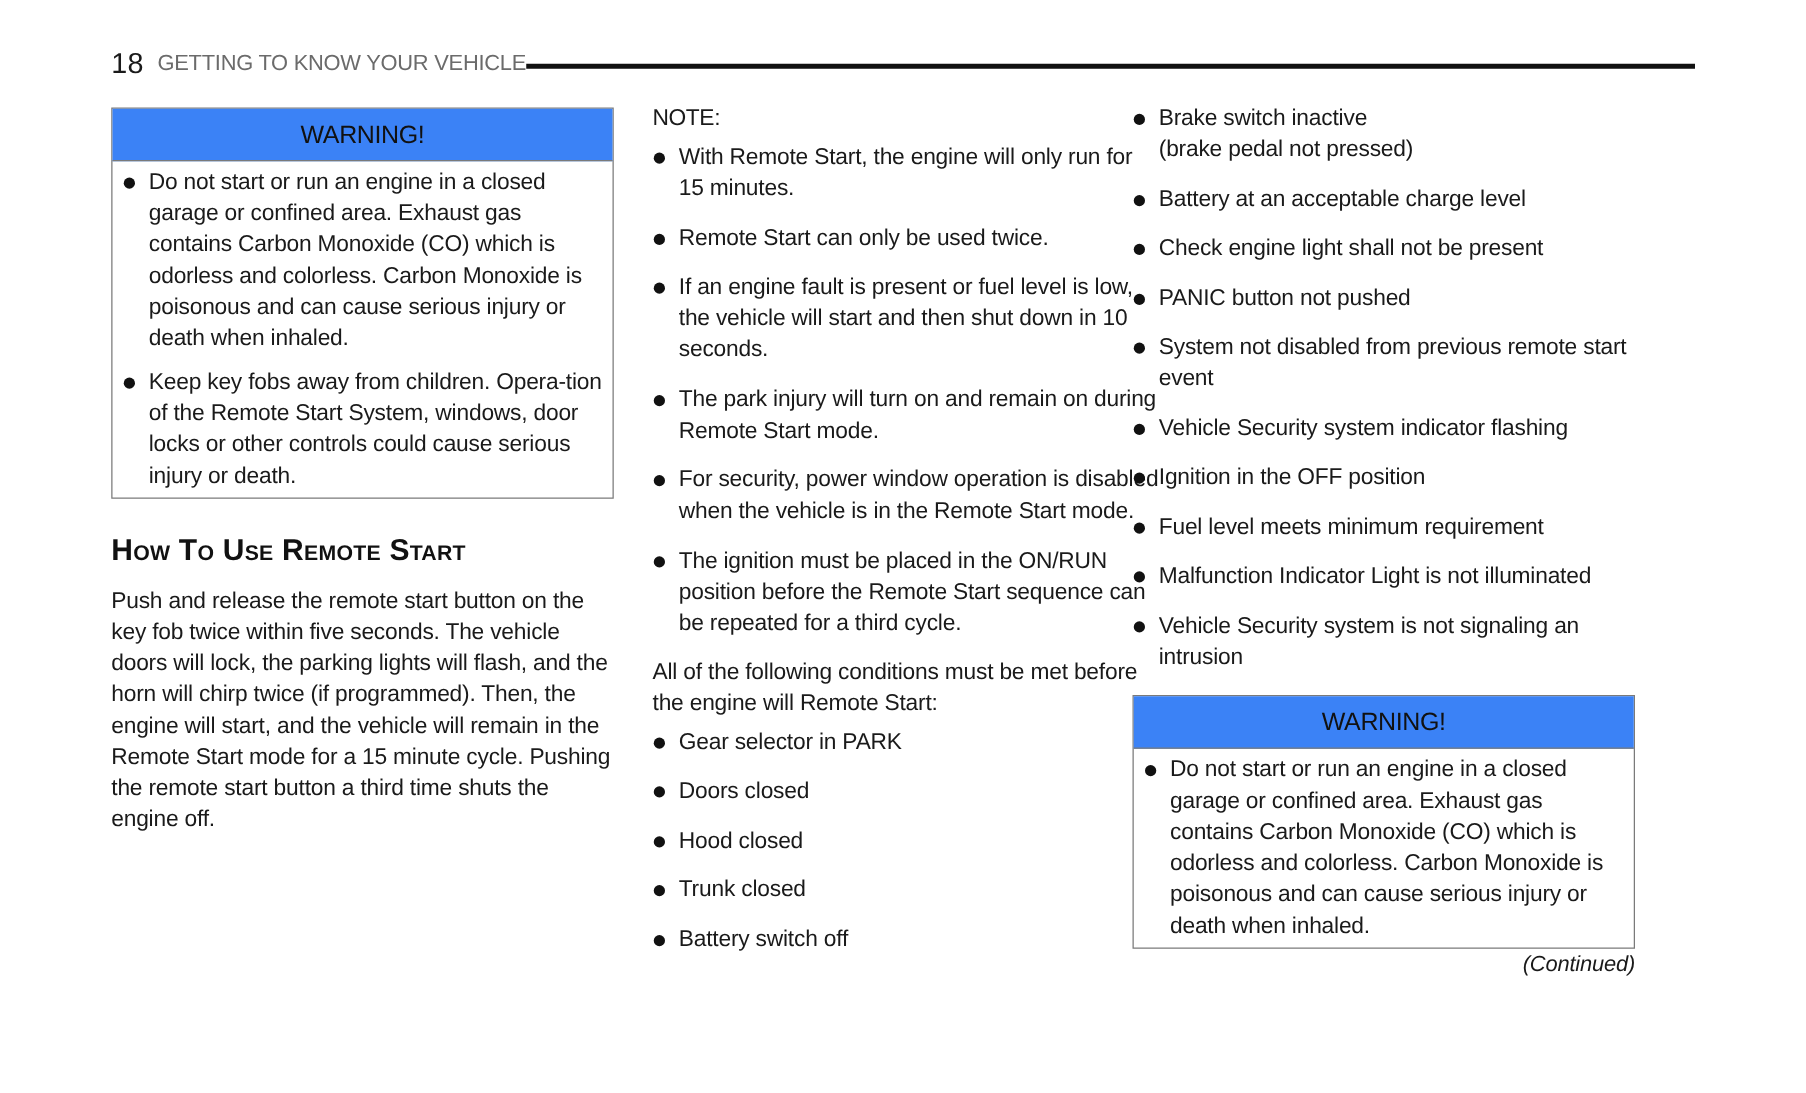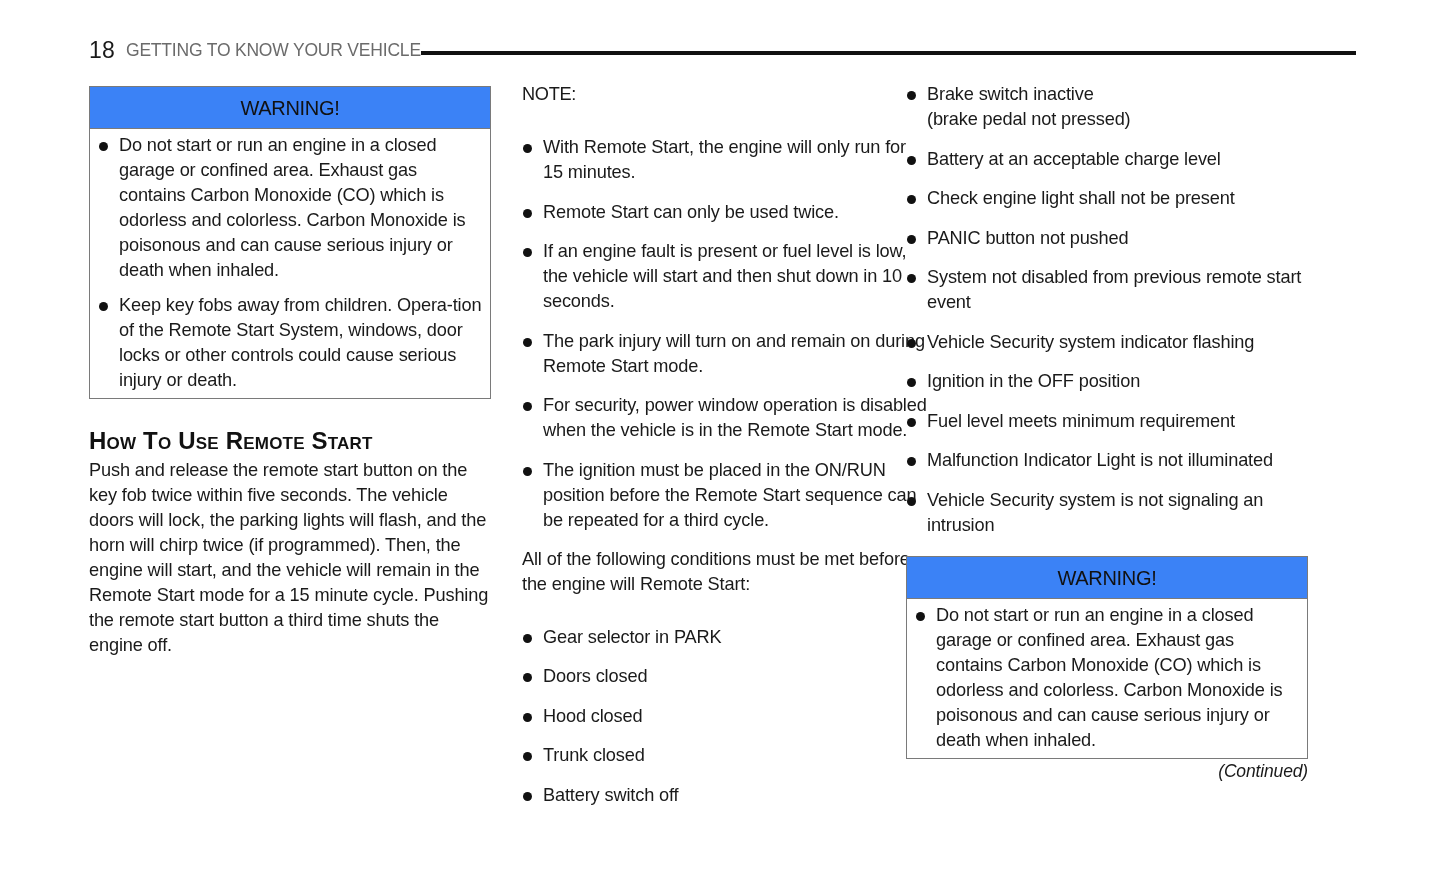--- a/index.html
+++ b/index.html
@@ -96,29 +96,29 @@
       font-size: 24px;
       font-weight: bold;
       font-variant: small-caps;
       letter-spacing: 0.2px;
       color: #111;
       line-height: 30px;
     }
     .para {
       margin: 0;
     }
-    .para-1 { margin-top: 2px; }
+    .para-1 { margin-top: 12px; }
     .para-2 { margin-top: 10px; }
 
     .note-label {
       margin: 0;
       line-height: 25px;
       letter-spacing: -0.3px;
     }
-    .col-2 ul.bullets { margin-top: 28px; }
+    .col-2 ul.bullets { margin-top: 6px; }
     .col-2 ul.bullets li + li { margin-top: 14.5px; }
     .col-2 .cond-intro { margin-top: 14px; }
     .col-2 ul.cond-list { }
 
     .col-3 ul.bullets li + li { margin-top: 14.5px; }
     .col-3 .warning-box { margin-top: 18px; }
     .continued {
       text-align: right;
       font-style: italic;
       margin-top: 0;

